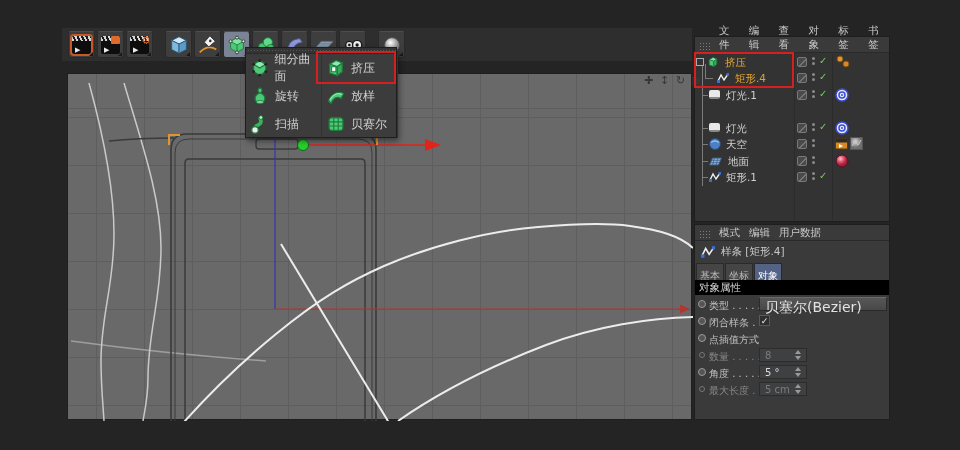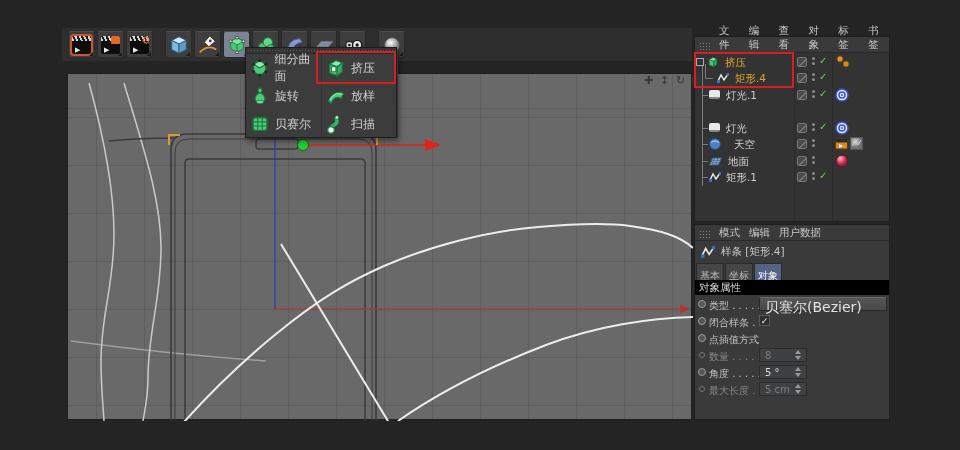--- a/index.html
+++ b/index.html
@@ -245,32 +245,32 @@
       </div>
       <div class="gen-item">
         <svg width="20" height="20" viewBox="0 0 16 16">
           <path d="M2,12 C5,5 11,4 14,6 L12,10 C9,8 6,9 4,14 Z" fill="#4ec878" stroke="#1d7d3c"></path>
           <path d="M3,11 C6,6 10,5 13,7" fill="none" stroke="#8ceab0" stroke-width="1"></path>
         </svg>
         <span class="lbl">放样</span>
       </div>
       <div class="gen-item">
         <svg width="20" height="20" viewBox="0 0 16 16">
-          <rect x="2.5" y="3" width="11" height="10" rx="2" fill="#4ec878" stroke="#1d7d3c"></rect>
-          <path d="M6.2,3 V13 M9.8,3 V13 M2.5,6.3 H13.5 M2.5,9.6 H13.5" stroke="#1d7d3c" stroke-width="0.9" fill="none"></path>
-        </svg>
-        <span class="lbl">贝赛尔</span>
-      </div>
-      <div class="gen-item">
-        <svg width="20" height="20" viewBox="0 0 16 16">
           <path d="M4,12.5 C3.5,8.5 7.5,9.5 8.5,7 C9.5,4.8 7.5,4.2 8.5,2.8" fill="none" stroke="#37b35e" stroke-width="3"></path>
           <circle cx="4" cy="12.7" r="2.6" fill="#eee" stroke="#1d7d3c"></circle>
           <circle cx="8.7" cy="2.8" r="1.5" fill="#bff0cf" stroke="#1d7d3c" stroke-width="0.8"></circle>
         </svg>
         <span class="lbl">扫描</span>
+      </div>
+      <div class="gen-item">
+        <svg width="20" height="20" viewBox="0 0 16 16">
+          <rect x="2.5" y="3" width="11" height="10" rx="2" fill="#4ec878" stroke="#1d7d3c"></rect>
+          <path d="M6.2,3 V13 M9.8,3 V13 M2.5,6.3 H13.5 M2.5,9.6 H13.5" stroke="#1d7d3c" stroke-width="0.9" fill="none"></path>
+        </svg>
+        <span class="lbl">贝赛尔</span>
       </div>
     </div>
   </div>
   <div id="gen-annot" class="abs"></div>
 
   <div id="om-panel" class="abs panel">
     <div class="pmenu">
       <div class="grip-dots"></div>
       <span>文件</span>
       <span>编辑</span>
@@ -365,21 +365,21 @@
             </svg></span>
         </div>
     </div>
 
     <div class="om-row" style="top:99px;">
       <div class="tree" style="left:7px;top:8px;width:6px;height:1px;"></div>
       <svg class="abs" style="left:14px;top:2px;" width="12" height="12">
         <circle cx="6" cy="6" r="5.5" fill="#4d7fc4" stroke="#2a4a78"></circle>
         <path d="M2,4.5 Q6,1.5 10,4.5" fill="none" stroke="#9cc0ea" stroke-width="1.5"></path>
       </svg>
-      <span class="nm abs" style="left:36px;top:2px;">天空</span>
+      <span class="nm abs" style="left:28px;top:2px;">天空</span>
       <div class="tgl-square"></div>
       <div class="dots">
           <i></i>
           <i></i>
         </div>
       <div class="tagbox">
         <span>
           <svg width="13" height="13">
               <rect x="0.5" y="2" width="12" height="10" rx="1" fill="#d98824" stroke="#5c3a0a"></rect>
               <rect x="0.5" y="2" width="12" height="3.5" fill="#2b2b2b"></rect>

